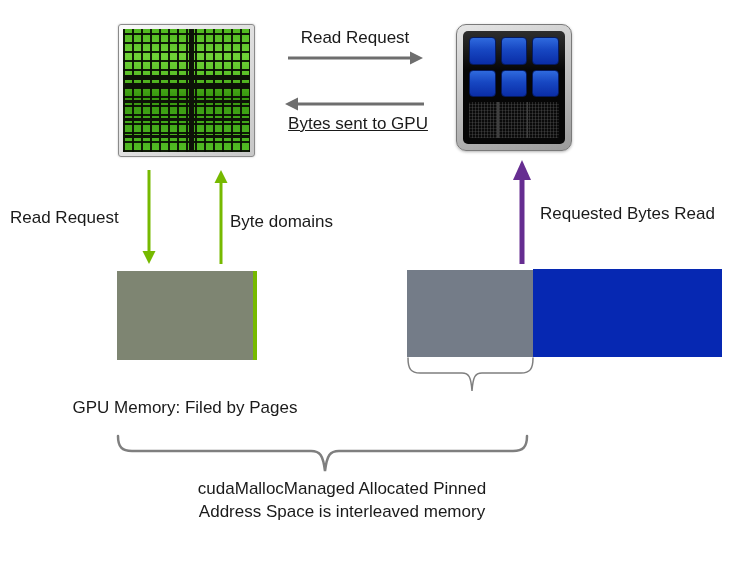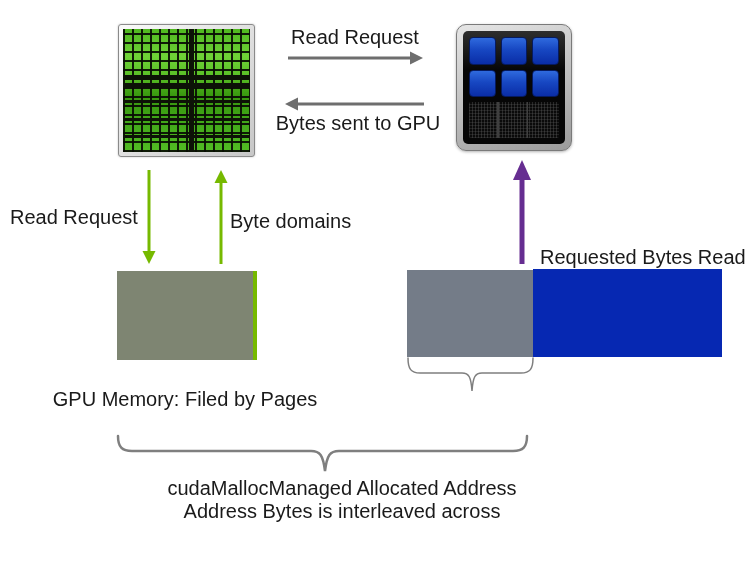--- a/index.html
+++ b/index.html
@@ -1,20 +1,20 @@
 <!DOCTYPE html>
 <html style="--nvidia-green: #76b900; --purple: #662d91; --arrow-gray: #6e6e6e; --olive-block: #7e8572; --gray-block: #747c88; --blue-block: #0628b2; --text: #1a1a1a;"><head>
 <meta charset="utf-8">
 <style>
   html,body{margin:0;padding:0;background:#ffffff;}
   .canvas{
     position:relative; width:755px; height:563px; background:#fff; overflow:hidden;
     font-family:"Liberation Sans", sans-serif; color:var(--text,#1a1a1a);
   }
-  .label{position:absolute; font-size:20px; line-height:23px; color:var(--text,#1a1a1a); white-space:nowrap;}
+  .label{position:absolute; font-size:17px; line-height:23px; color:var(--text,#1a1a1a); white-space:nowrap;}
   .center{text-align:center;}
 
   
   .gpu-die{
     position:absolute; left:118px; top:24px; width:137px; height:133px;
     background:linear-gradient(135deg,#fbfbfb,#c7c7c7);
     border:1px solid #8a8a8a; border-radius:3px; box-sizing:border-box; padding:4px;
     box-shadow:0 0 2px rgba(0,0,0,.25);
   }
   .die-grid{
@@ -130,27 +130,27 @@
     </g>
     <g>
       <line x1="522" y1="264" x2="522" y2="178" class="s-purple w5"></line>
       <polygon points="513,180 531,180 522,160" class="f-purple"></polygon>
     </g>
     <path class="brace thin" d="M408,358 C408,369 411,373 420,373 L462,373 C469,373 471,377 472,391 C473,377 475,373 482,373 L521,373 C530,373 533,369 533,358"></path>
     <path class="brace" d="M118,436 C118,447 122,451 132,451 L311,451 C320,451 323,455 325,471 C327,455 330,451 339,451 L513,451 C523,451 527,447 527,436"></path>
   </svg>
 
   <div class="label center" style="left:275px; top:26px; width:160px;">Read Request</div>
-  <div class="label center" style="left:258px; top:112px; width:200px;">Bytes sent to GPU</div>
+  <div class="label center" style="left:258px; top:112px; width:200px;text-decoration:underline;">Bytes sent to GPU</div>
 
   <div class="label" style="left:10px; top:206px;">Read Request</div>
   <div class="label" style="left:230px; top:210px;">Byte domains</div>
 
-  <div class="label" style="left:540px; top:202px;margin-top:44px;">Requested Bytes Read</div>
+  <div class="label" style="left:540px; top:202px;">Requested Bytes Read</div>
 
-  <div class="label center" style="left:35px; top:388px; width:300px;">GPU Memory: Filed by Pages</div>
+  <div class="label center" style="left:35px; top:396px; width:300px;">GPU Memory: Filed by Pages</div>
 
   <div class="label center" style="left:150px; top:477px; width:384px; white-space:normal;">
-    <div>cudaMallocManaged Allocated Address</div>
-    <div>Address Bytes is interleaved across</div>
+    <div>cudaMallocManaged Allocated Pinned</div>
+    <div>Address Space is interleaved memory</div>
   </div>
 
 </div>
 
 </body></html>

